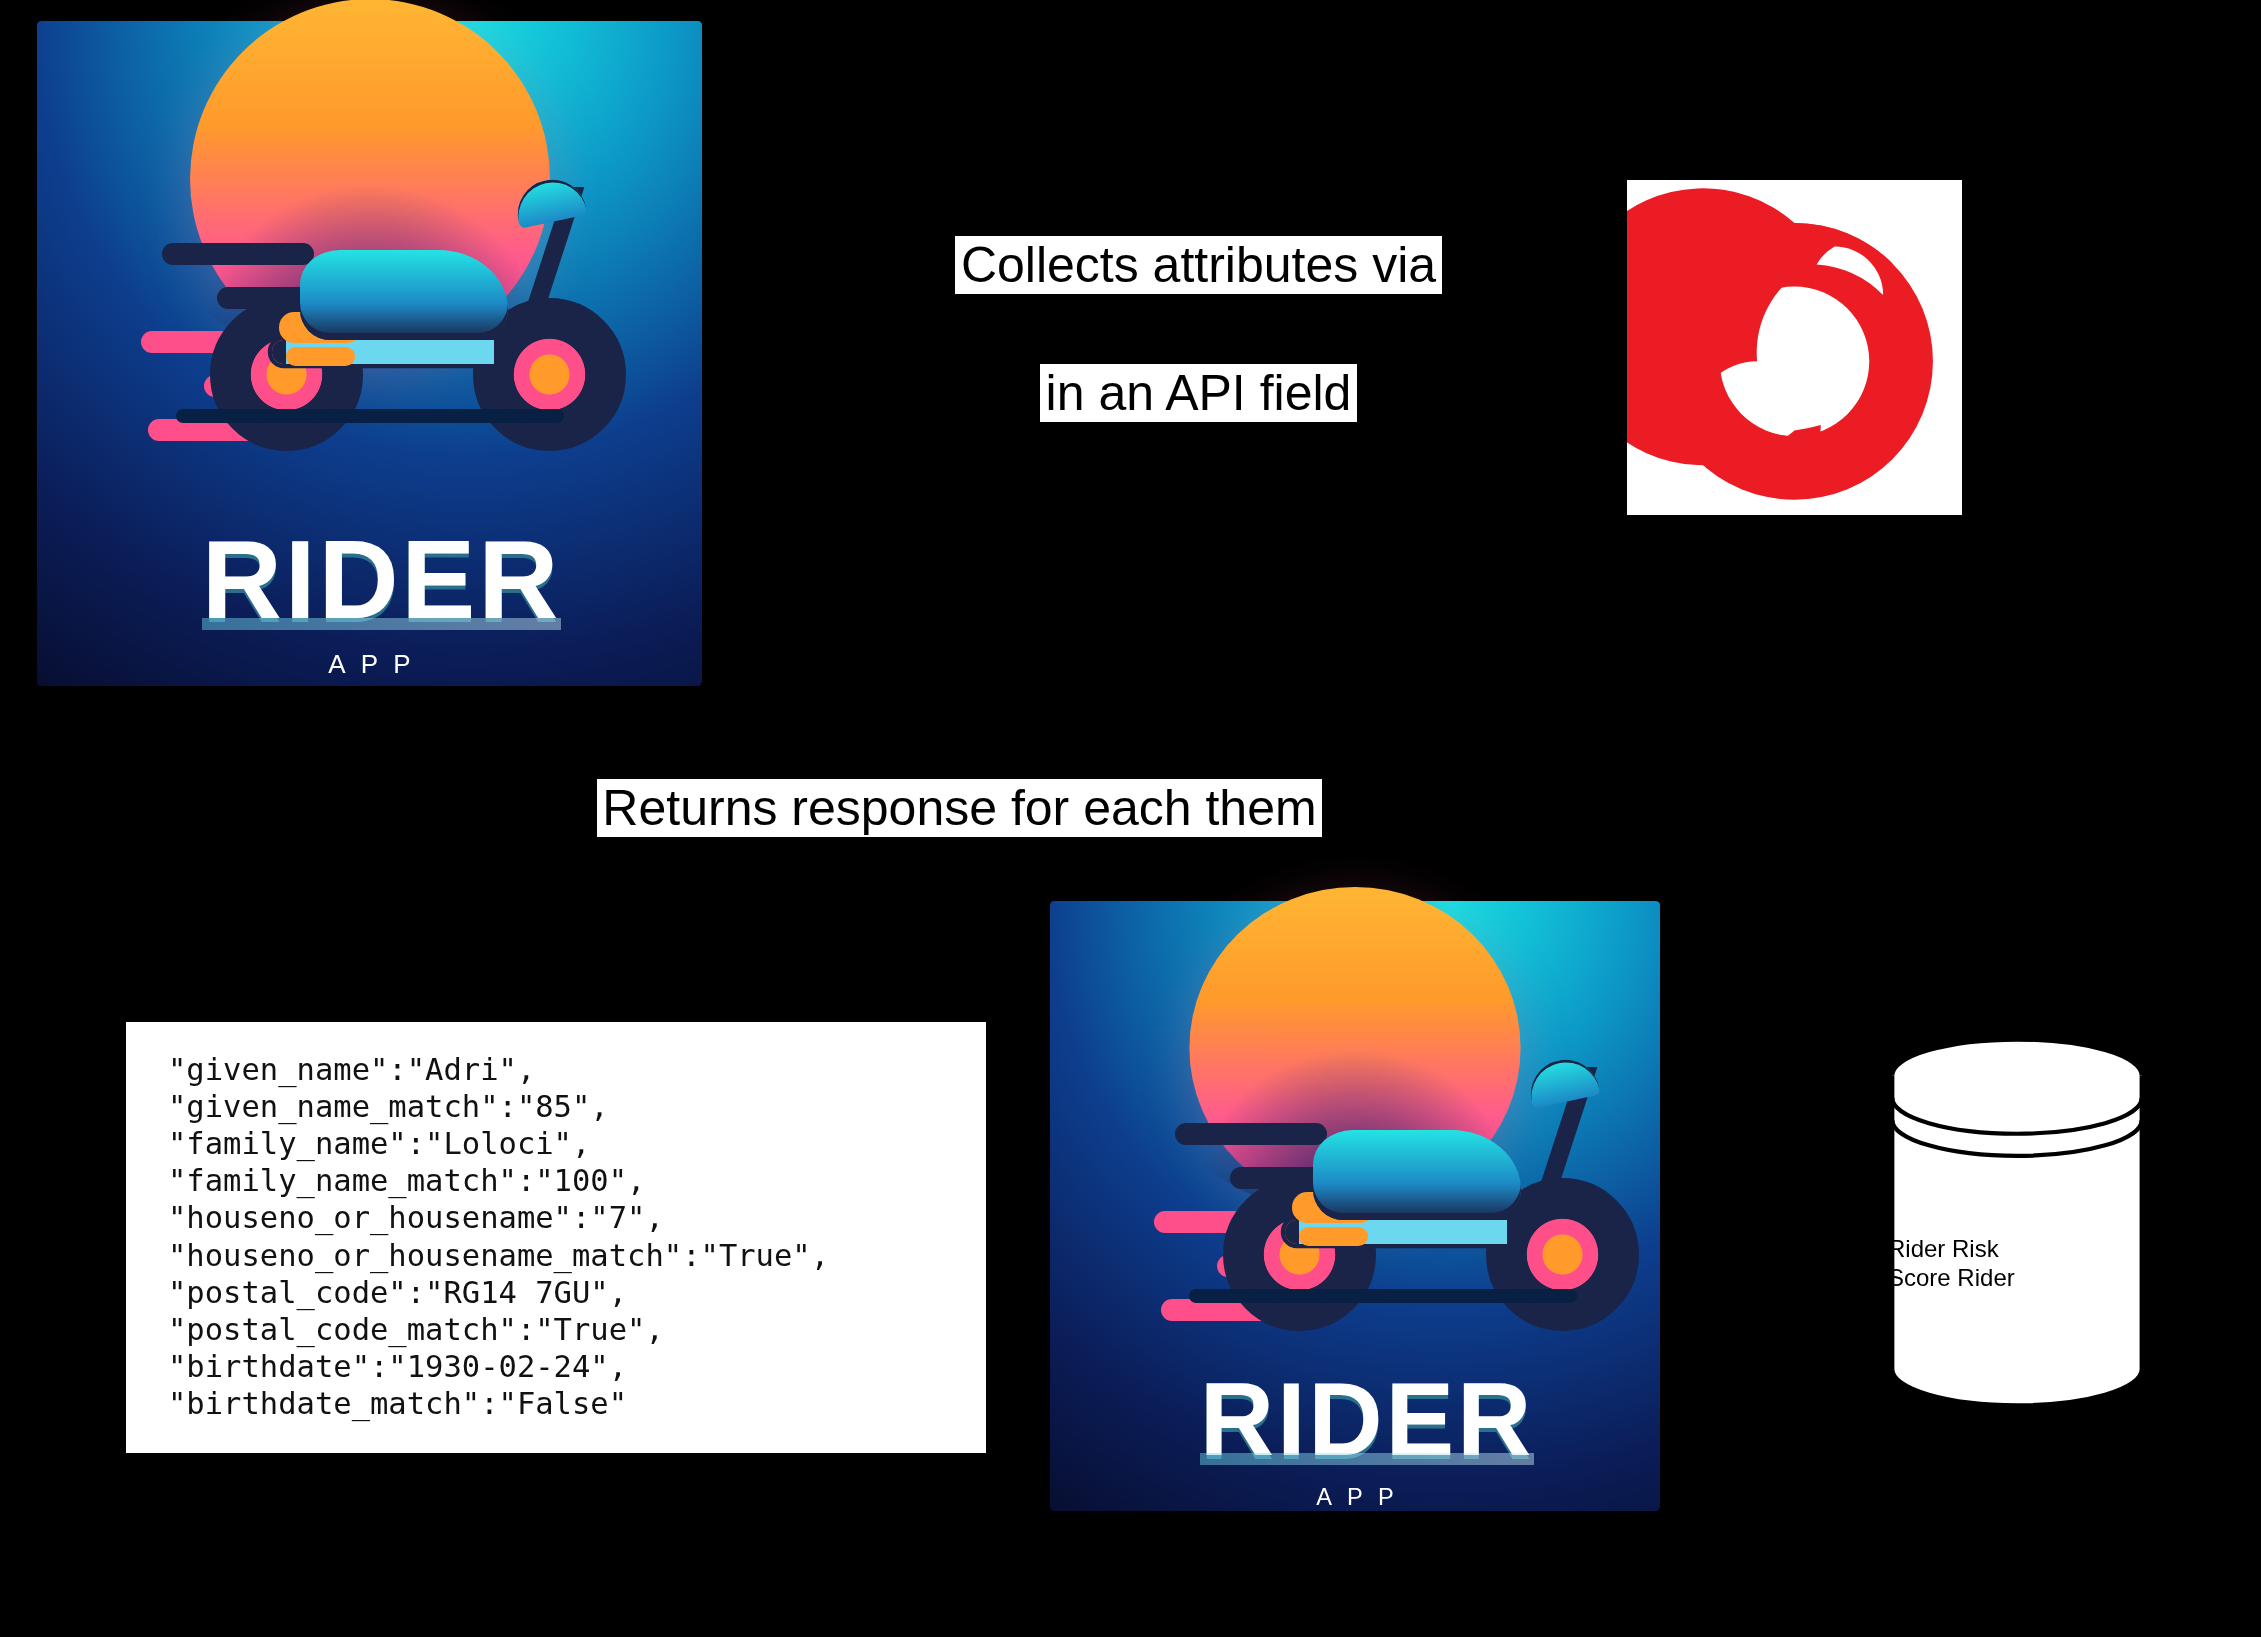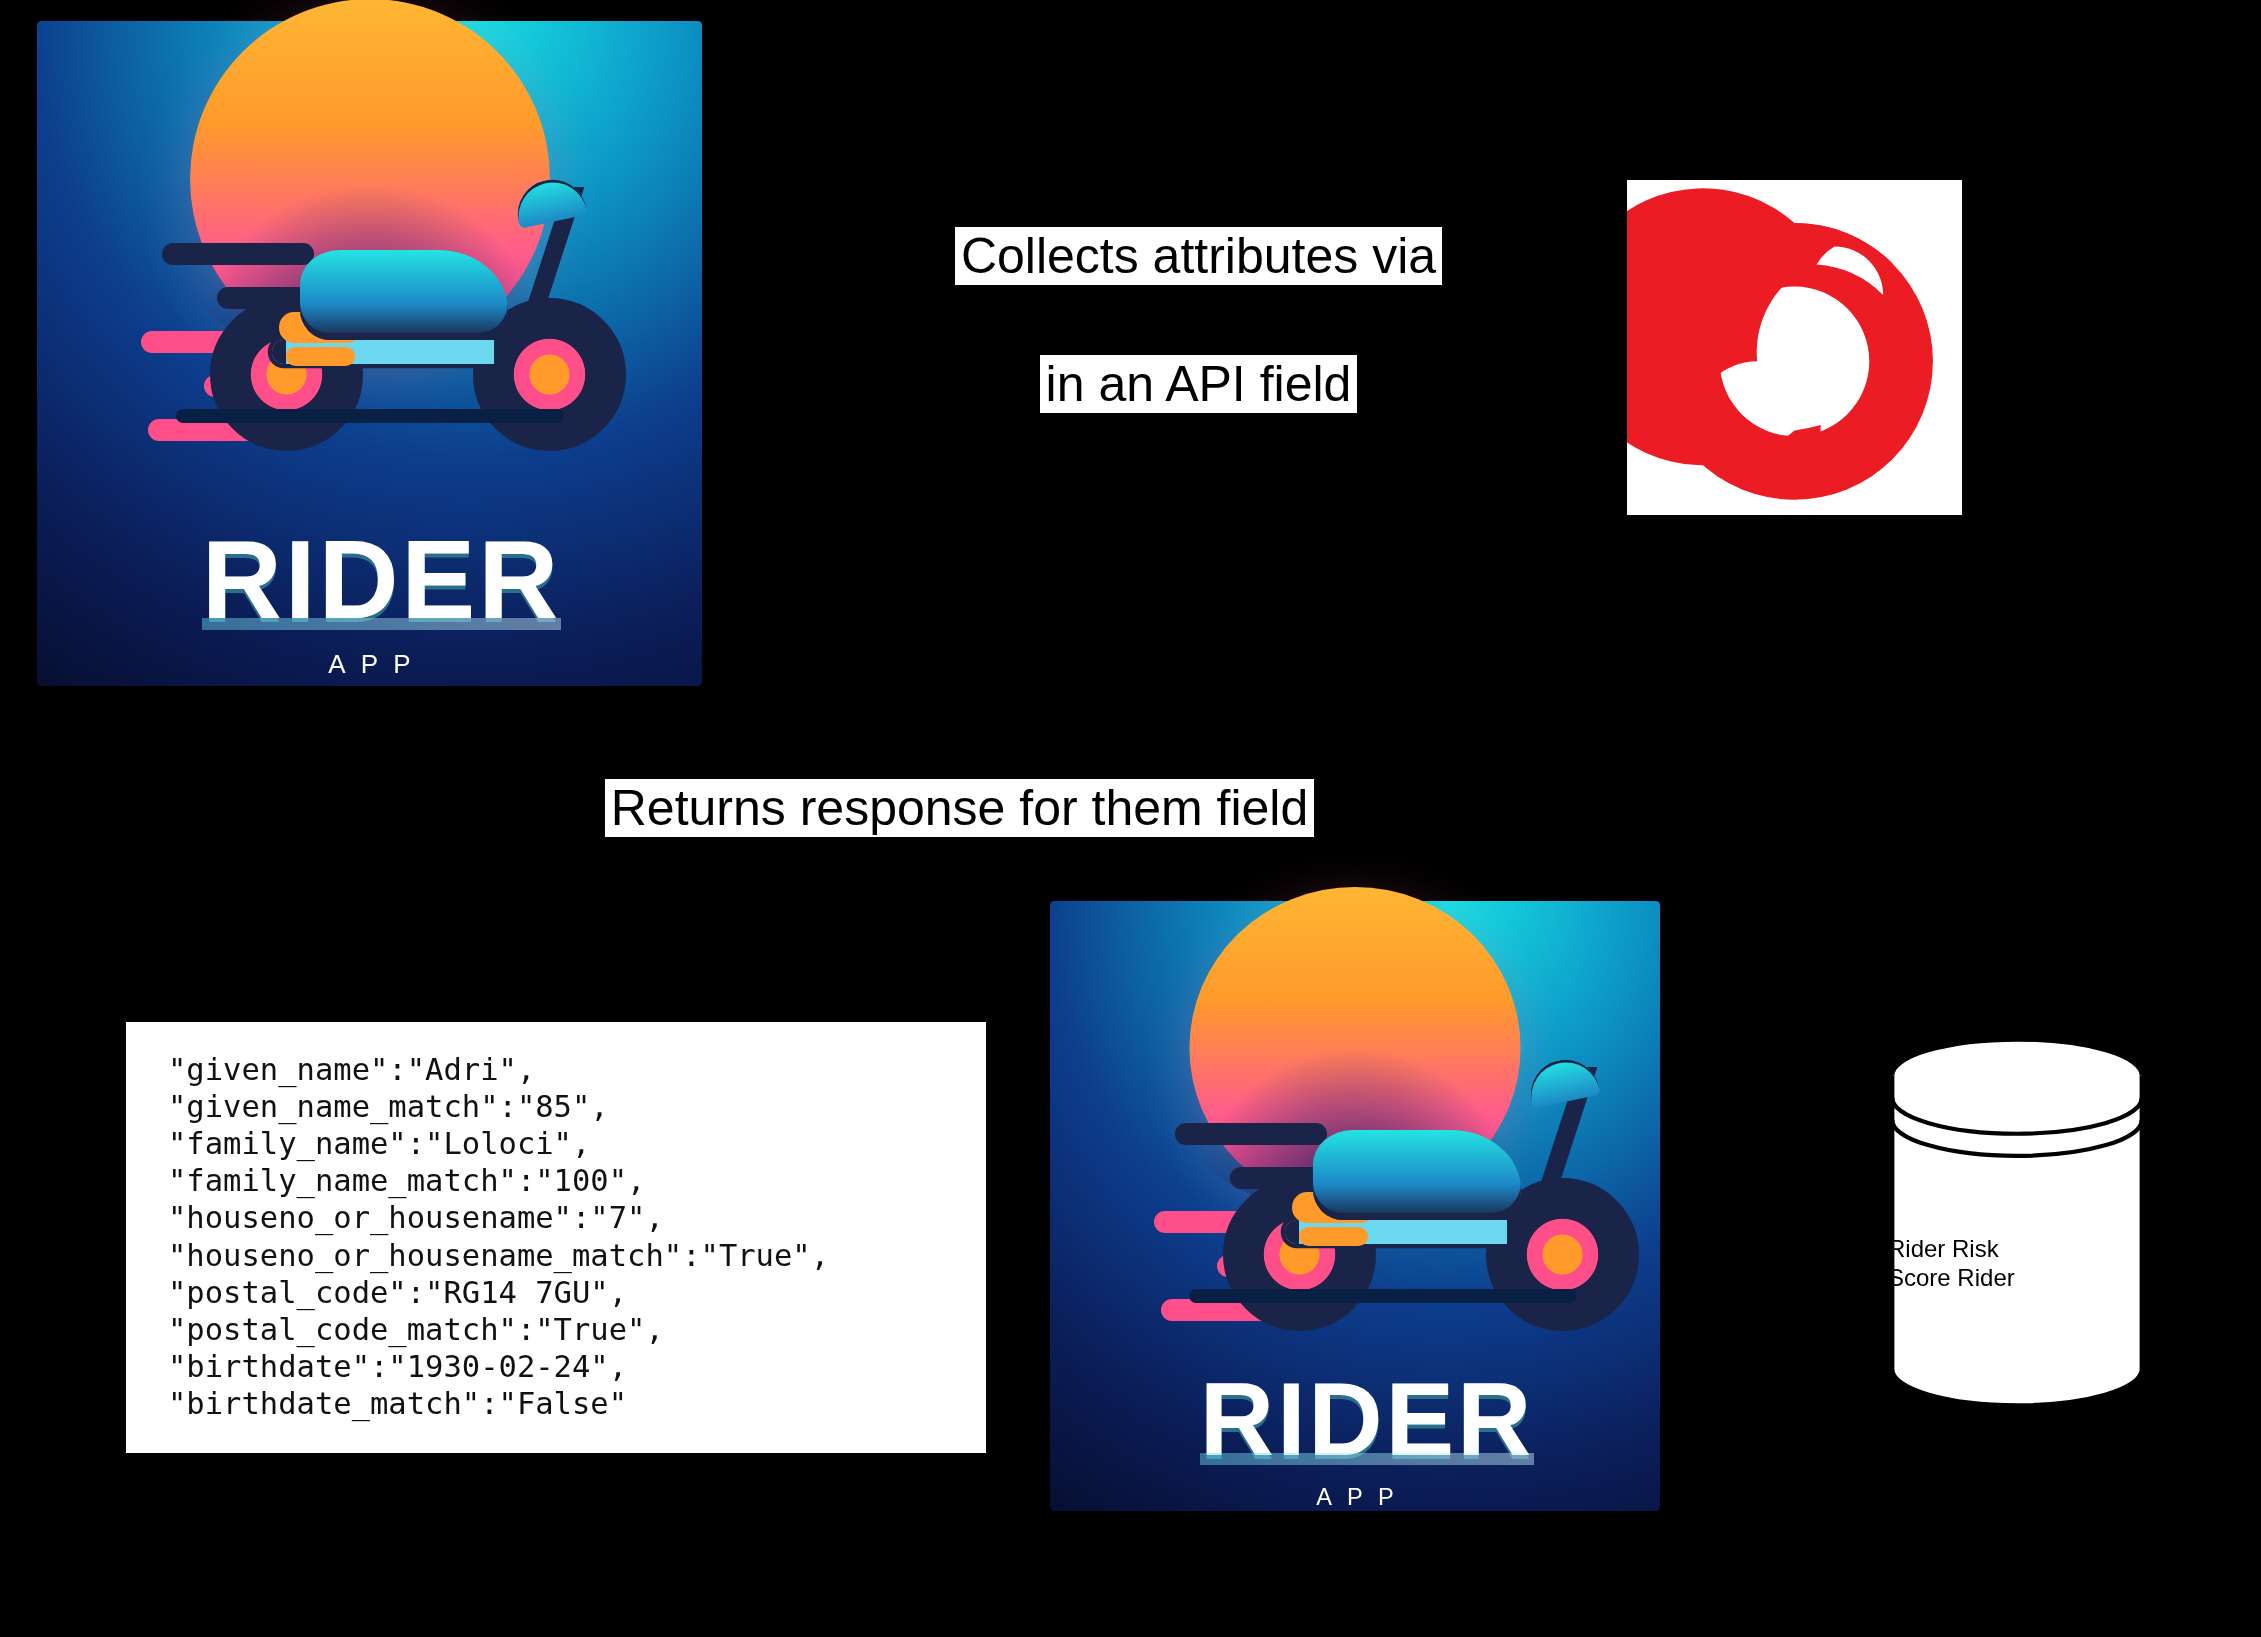--- a/index.html
+++ b/index.html
@@ -166,21 +166,21 @@
     text-align: center;
     color: #000;
   }
   .label span {
     background: #fff;
     padding: 1.4px 5.5px;
     display: inline;
     box-decoration-break: clone;
     -webkit-box-decoration-break: clone;
   }
-  #lbl-collect { top: 224px; left: 880px; width: 637px; }
+  #lbl-collect { top: 233px; left: 880px; width: 637px; }
   #lbl-returns { top: 776px; left: 554px; width: 811px; }
 
   
   #voda {
     position: absolute;
     top: 180px; left: 1627px;
     width: 335px; height: 335px;
     background: #fff;
   }
   #voda svg { position:absolute; inset:0; }
@@ -251,21 +251,21 @@
     <svg viewBox="0 0 484 484">
       <circle cx="242" cy="262" r="200" fill="#ec1c24"></circle>
       <circle cx="242" cy="262" r="108" fill="#ffffff"></circle>
       <path d="M242 62 a200 200 0 0 1 142 59 a140 140 0 0 0 -196 141 a92 92 0 1 0 92 92
                a300 300 0 0 1 -38 8 a200 200 0 1 1 0 -300 z" fill="#ec1c24"></path>
       <path d="M300 96 a70 70 0 0 1 70 70 a150 150 0 0 0 -96 -44 a70 70 0 0 1 26 -26 z" fill="#ffffff"></path>
     </svg>
   </div>
 
   <div class="label" id="lbl-returns">
-    <span>Returns response for them field</span>
+    <span>Returns response for each them</span>
   </div>
 
   <pre id="code">"given_name":"Adri",
 "given_name_match":"85",
 "family_name":"Loloci",
 "family_name_match":"100",
 "houseno_or_housename":"7",
 "houseno_or_housename_match":"True",
 "postal_code":"RG14 7GU",
 "postal_code_match":"True",

